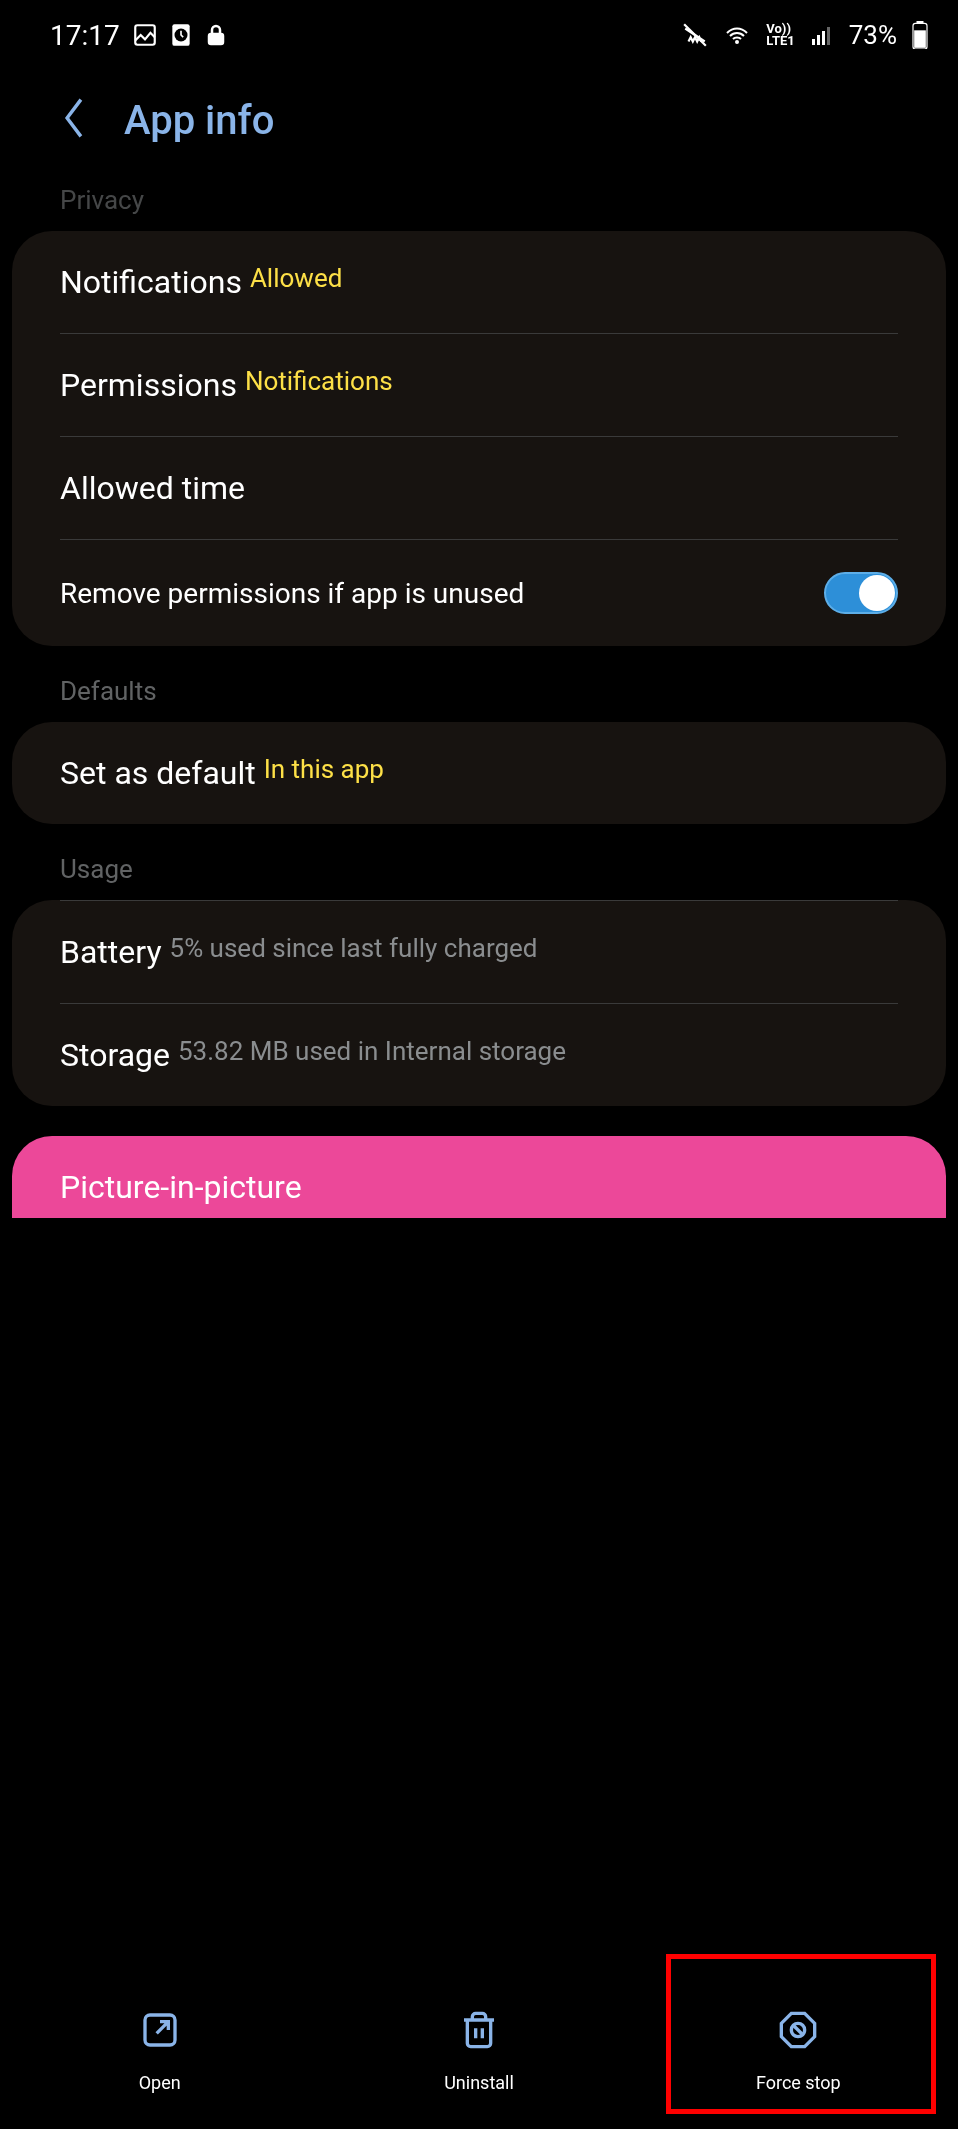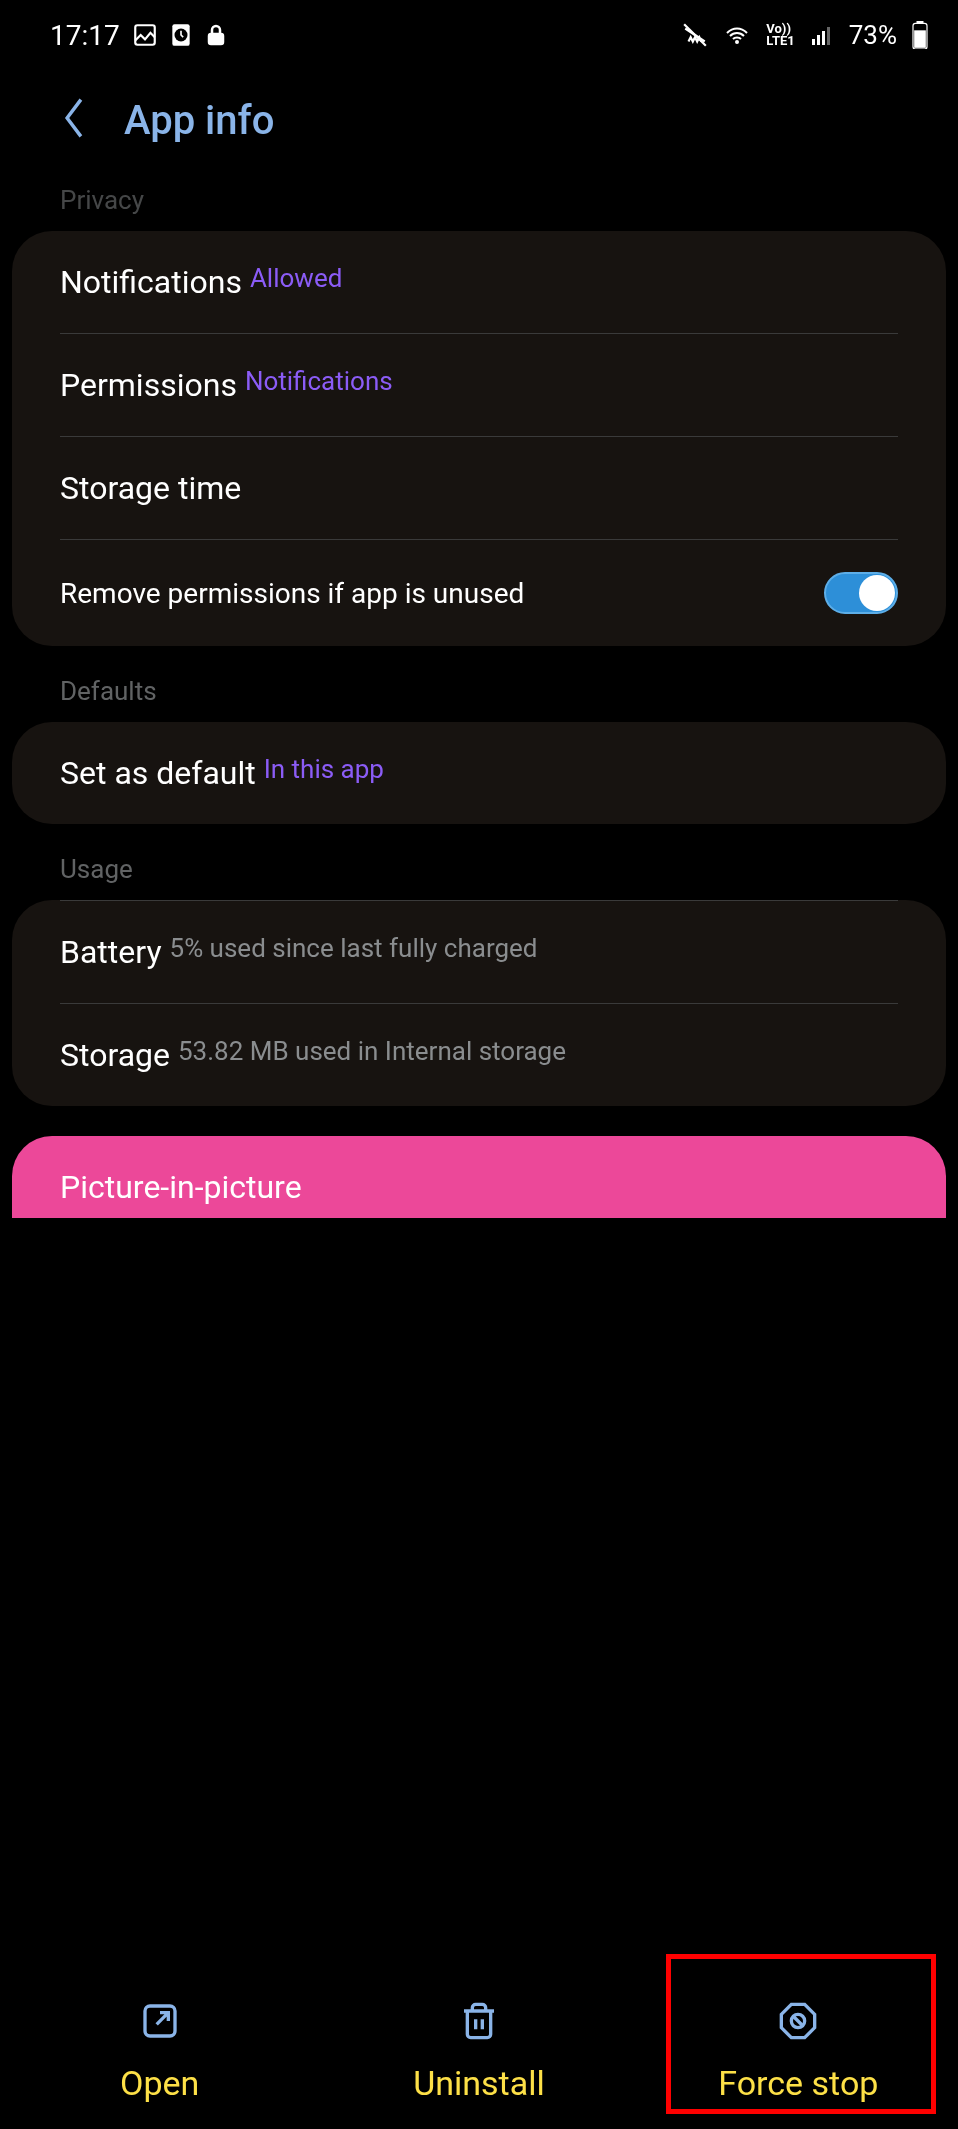--- a/index.html
+++ b/index.html
@@ -90,21 +90,21 @@
     .row-title {
       font-size: 32px;
       color: #ffffff;
       font-weight: 400;
     }
     .row-subtitle {
       font-size: 26px;
       color: #8a8d8f;
     }
     .row-subtitle.blue {
-      color: #8b5cf6;
+      color: #fde047;
     }
     .divider {
       height: 1px;
       background: #3a3a3a;
       margin: 0 48px;
     }
     .toggle {
       width: 74px;
       height: 42px;
       background: #2d8fd8;
@@ -140,22 +140,22 @@
     .nav-item {
       display: flex;
       flex-direction: column;
       align-items: center;
       gap: 18px;
       flex: 1;
       height: 100%;
       justify-content: center;
     }
     .nav-label {
-      font-size: 34px;
-      color: #fde047;
+      font-size: 18px;
+      color: #ffffff;
     }
     .nav-icon {
       color: #8ab4e8;
     }
     .highlight-box {
       position: absolute;
       border: 5px solid #ff0000;
       pointer-events: none;
     }
     .forcestop-highlight {
@@ -244,21 +244,21 @@
     <div class="divider"></div>
     <div class="row">
       <div class="row-content">
         <span class="row-title">Permissions</span>
         <span class="row-subtitle blue">Notifications</span>
       </div>
     </div>
     <div class="divider"></div>
     <div class="row">
       <div class="row-content">
-        <span class="row-title">Storage time</span>
+        <span class="row-title">Allowed time</span>
       </div>
     </div>
     <div class="divider"></div>
     <div class="row">
       <span class="row-single-title">Remove permissions if app is unused</span>
       <div class="toggle">
         <div class="toggle-knob"></div>
       </div>
     </div>
   </div>

